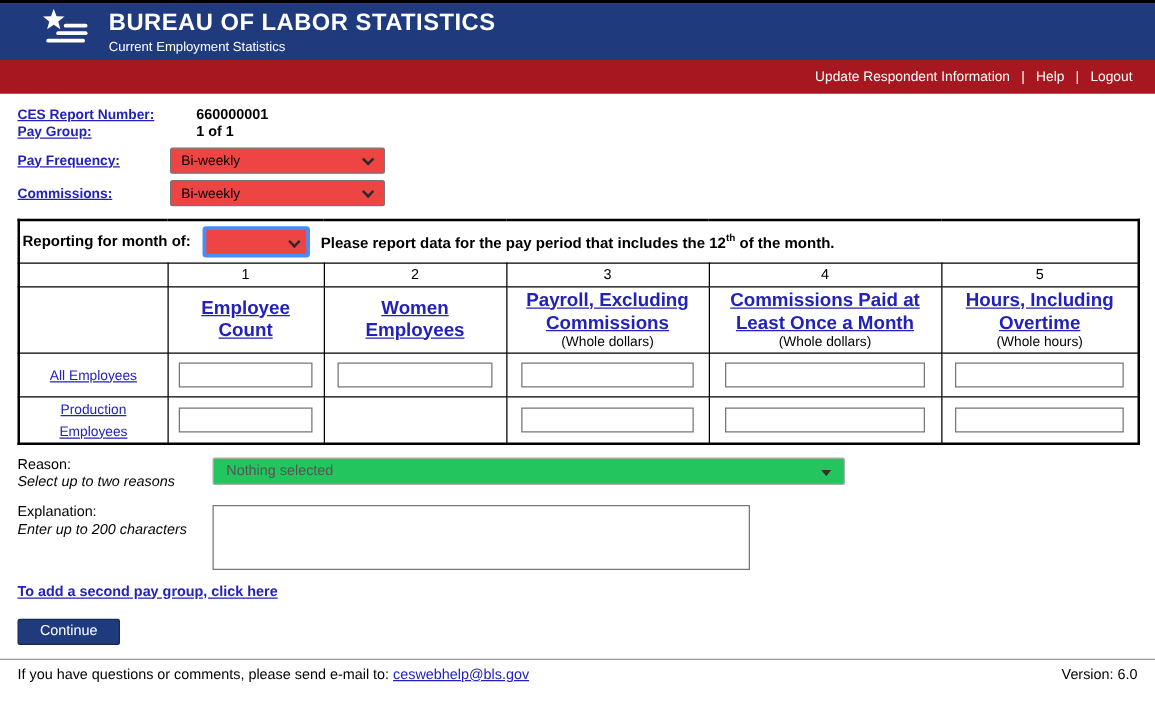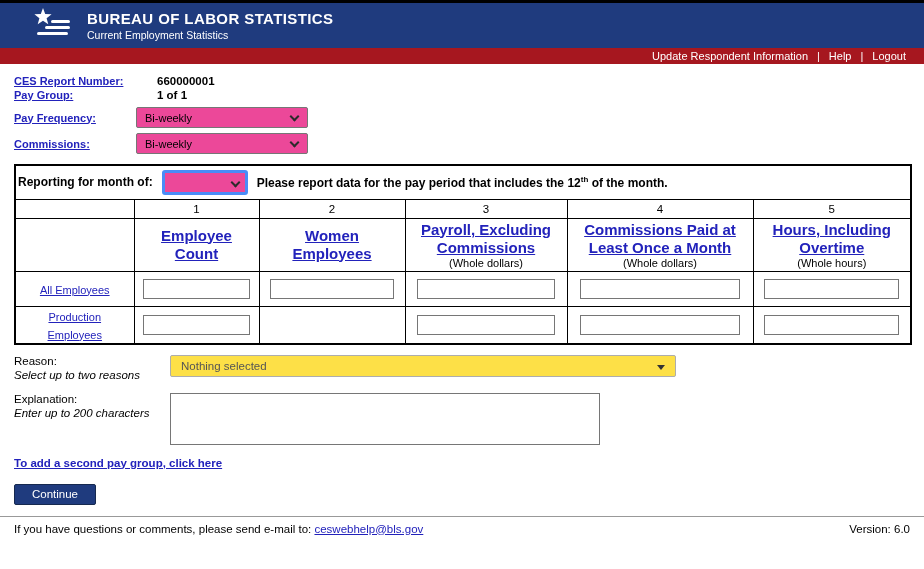--- a/index.html
+++ b/index.html
@@ -10,26 +10,26 @@
     border-top:3px solid #000;
   }
   a { cursor:pointer; }
 
   
   .masthead {
     height:45px; background:#1F3B7E;
     display:flex; align-items:center; padding-left:30px; gap:13px;
   }
   .masthead .titles { display:flex; flex-direction:column; }
-  .site-title { color:#fff; font-weight:bold; font-size:15px; letter-spacing:.4px; }
+  .site-title { color:#fff; font-weight:bold; font-size:19px; letter-spacing:.4px; }
   .site-subtitle { color:#fff; font-size:10.5px; margin-top:2px; }
 
   
   .redbar {
-    height:16px; background:#A6171F;
+    height:27px; background:#A6171F;
     display:flex; align-items:center; justify-content:flex-end;
     padding-right:18px; gap:9px;
   }
   .redbar a { color:#fff; font-size:11px; text-decoration:none; }
   .redbar .sep { color:#fff; font-size:11px; }
 
   
   .content { padding:10px 14px 0 14px; }
 
   .info-row { display:flex; align-items:center; height:14px; }
@@ -38,21 +38,21 @@
     display:inline-block; width:122px;
     font-size:11px; font-weight:bold;
     color:#2222BB; text-decoration:underline;
   }
   .info-value { font-size:11.5px; font-weight:bold; color:#000; margin-left:21px; }
 
   .select-wrap { position:relative; display:inline-block; }
   .select-wrap select {
     appearance:none; -webkit-appearance:none; -moz-appearance:none;
     width:172px; height:21px;
-    border:1px solid #767676; border-radius:2px; background:#ec4899;
+    border:1px solid #767676; border-radius:2px; background:#ef4444;
     font-family:inherit; font-size:11px; color:#000;
     padding:0 24px 0 8px;
   }
   .chevron {
     position:absolute; right:10px; top:6px; width:7px; height:7px;
     border-right:2px solid #2b2b2b; border-bottom:2px solid #2b2b2b;
     transform:rotate(45deg); pointer-events:none;
   }
 
   
@@ -91,21 +91,21 @@
   }
 
   
   .intro { font-size:11.5px; color:#000; margin-top:11px; }
   .form-row { display:flex; align-items:flex-start; margin-top:10px; }
   .form-row.explanation-form-row { margin-top:12px; }
   .form-label-col { width:156px; font-size:11.5px; color:#000; }
   .form-label-col .hint { font-style:italic; margin-top:2px; }
   .reason-btn {
     position:relative; width:506px; height:22px;
-    background:#fde047; border:1px solid #ADADAD; border-radius:2px;
+    background:#22c55e; border:1px solid #ADADAD; border-radius:2px;
     font-family:inherit; font-size:11.5px; color:#555;
     text-align:left; padding:0 26px 0 10px;
     display:flex; align-items:center; cursor:pointer;
   }
   .caret {
     position:absolute; right:10px; top:9px;
     width:0; height:0;
     border-left:4px solid transparent; border-right:4px solid transparent;
     border-top:5px solid #333;
   }

